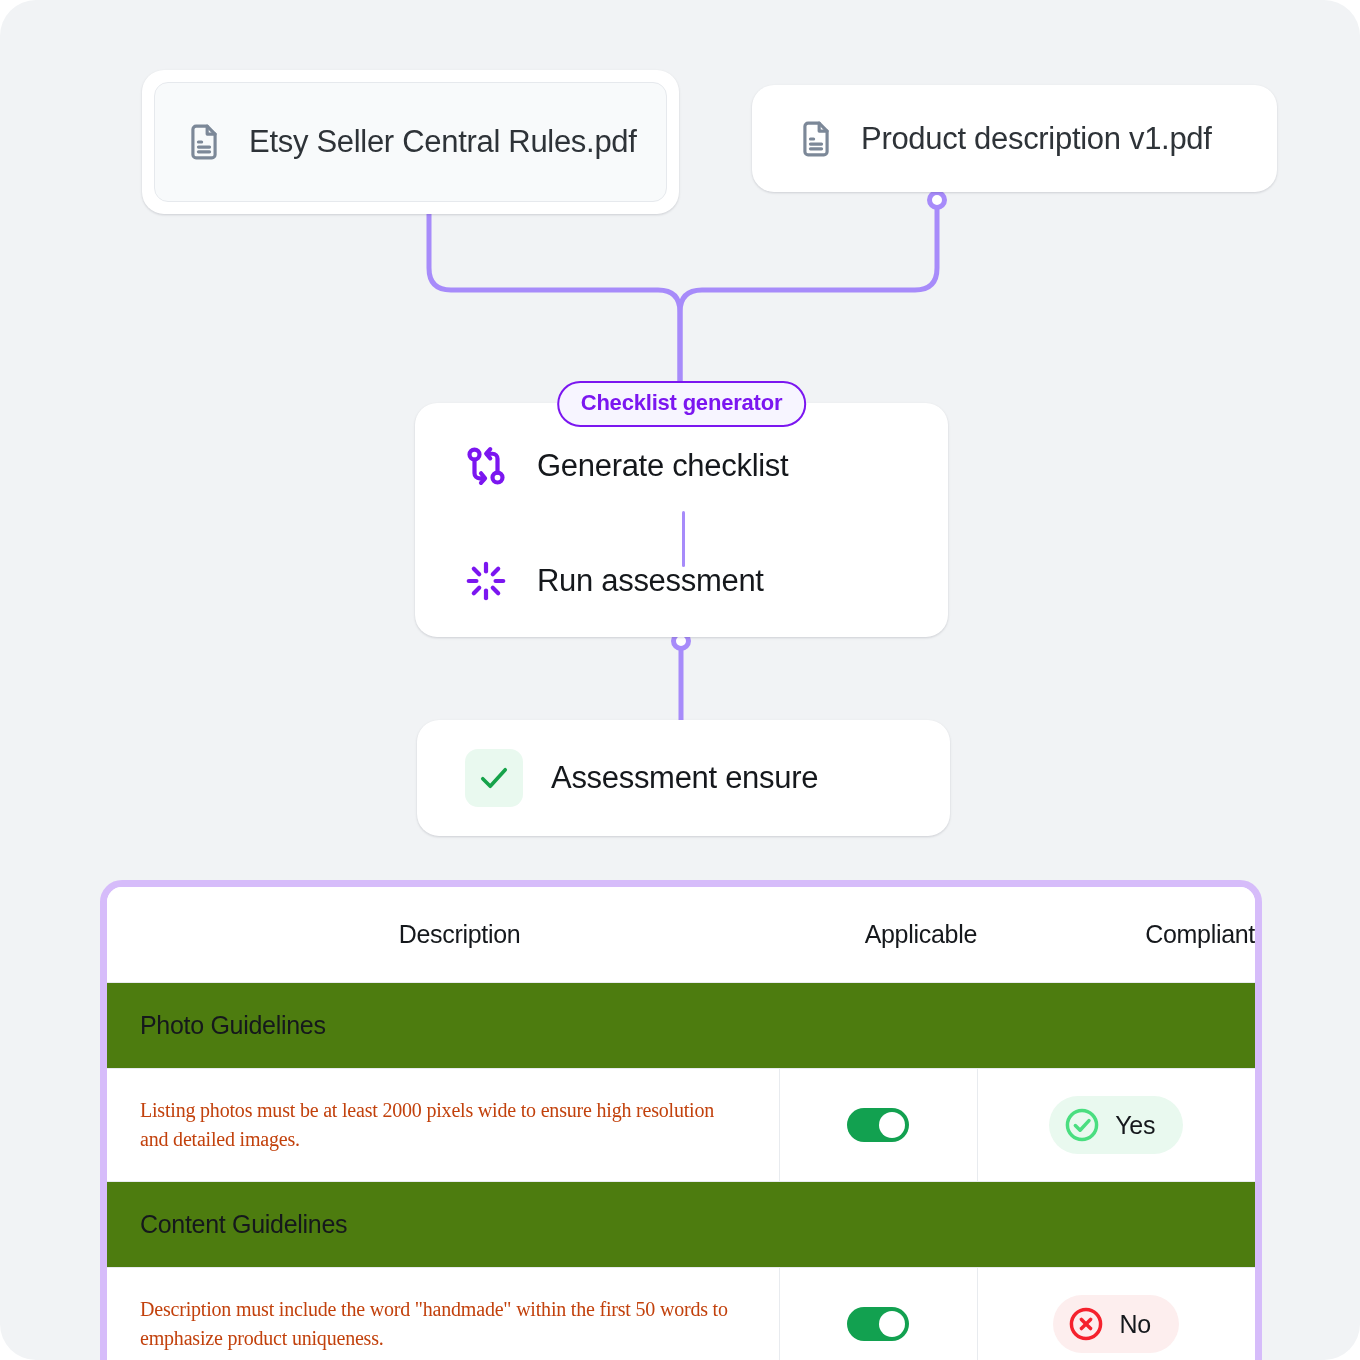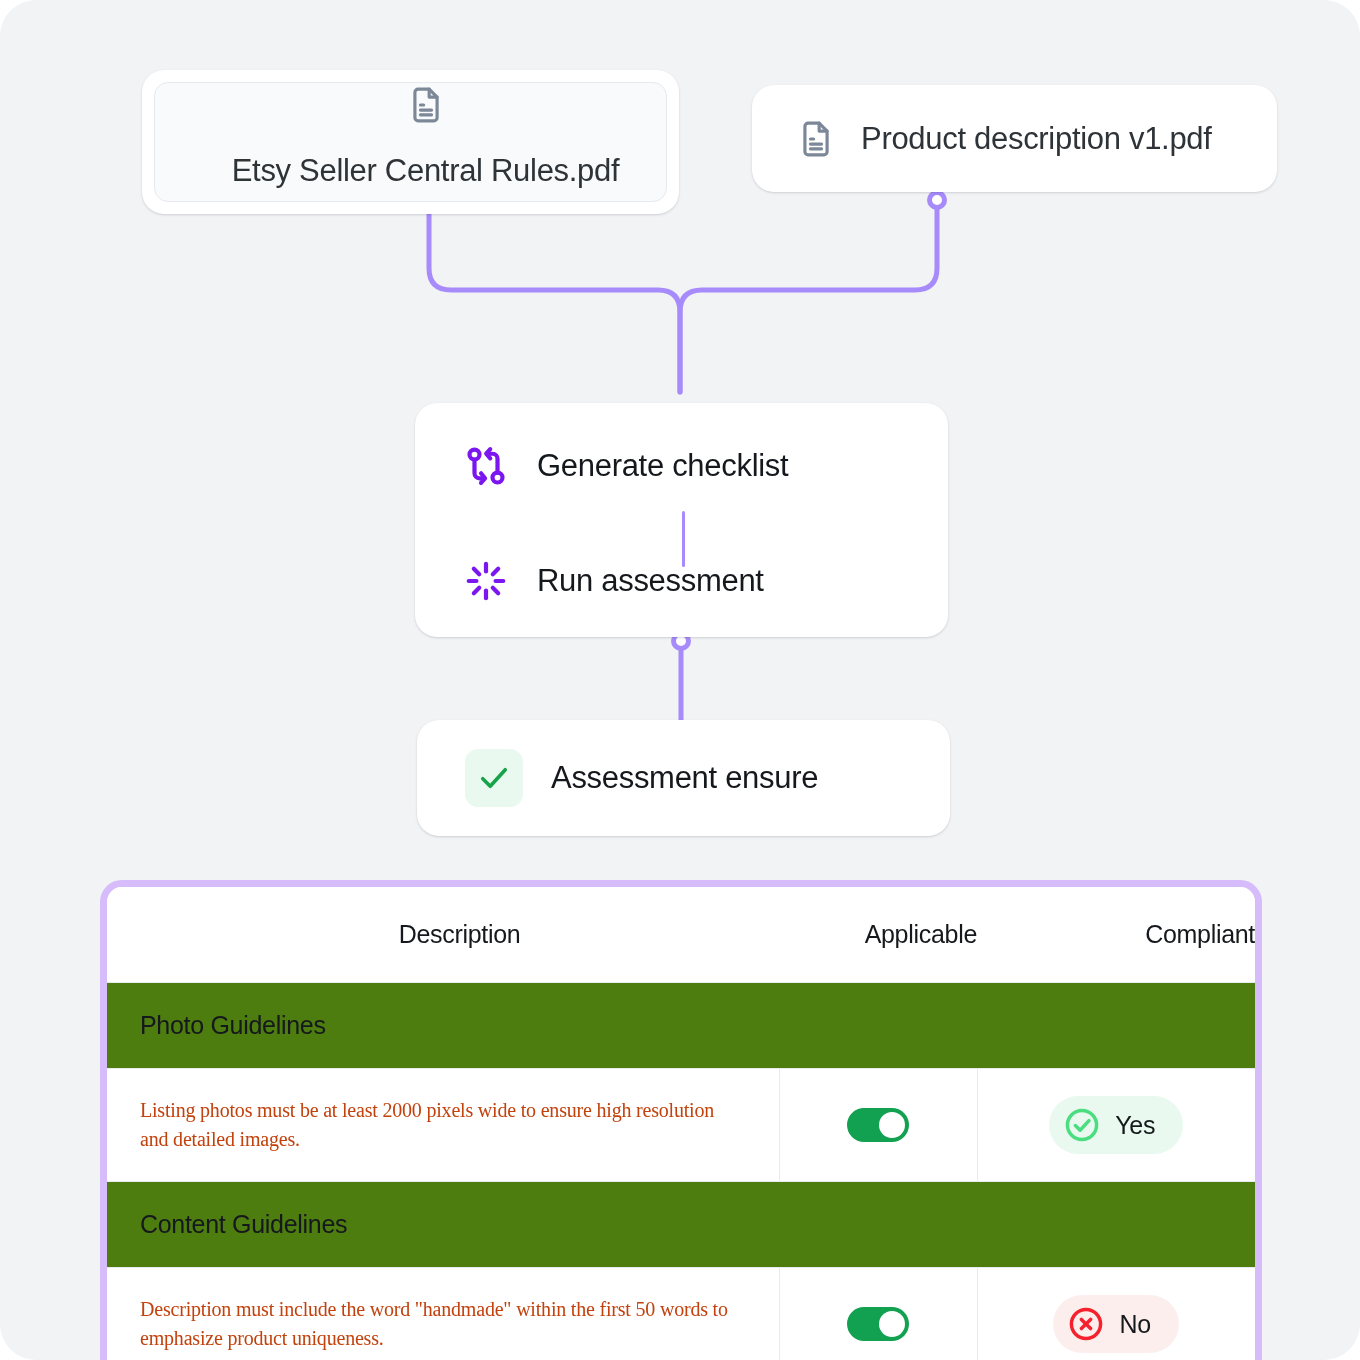--- a/index.html
+++ b/index.html
@@ -42,21 +42,20 @@
   .doc-inner {
     width: 100%;
     height: 100%;
     background: #f8fafb;
     border: 1.5px solid #e6e9ed;
     border-radius: 14px;
     display: flex;
     align-items: center;
     gap: 26px;
     padding-left: 30px;
-    flex-direction: column;
   }
 
   .doc-plain {
     width: 100%;
     height: 100%;
     display: flex;
     align-items: center;
     gap: 26px;
     padding-left: 45px;
   }
@@ -283,20 +282,21 @@
         <line x1="8.5" y1="12" x2="10.5" y2="12"></line>
         <line x1="8.5" y1="15.2" x2="15.5" y2="15.2"></line>
         <line x1="8.5" y1="18.2" x2="15.5" y2="18.2"></line>
       </svg>
       <span class="doc-label">Product description v1.pdf</span>
     </div>
   </div>
 
   <div class="gen-node" style="left:415px; top:403px; width:533px; height:234px;">
 
+    <div class="gen-badge">Checklist generator</div>
 
     <div class="gen-divider" style="top:108px; height:56px;"></div>
 
     <div class="gen-step" style="top:40px;">
       <svg class="step-icon" viewBox="0 0 24 24" fill="none" stroke="#7b16f0" stroke-width="2.2" stroke-linecap="round" stroke-linejoin="round">
         <circle cx="6" cy="6" r="2.6"></circle>
         <circle cx="18" cy="18" r="2.6"></circle>
         <path d="M18 15.4V8.2a2.6 2.6 0 0 0-2.6-2.6h-2.9"></path>
         <polyline points="14.2 3.2 12.1 5.6 14.2 8"></polyline>
         <path d="M6 8.6v7.2a2.6 2.6 0 0 0 2.6 2.6h2.3"></path>

